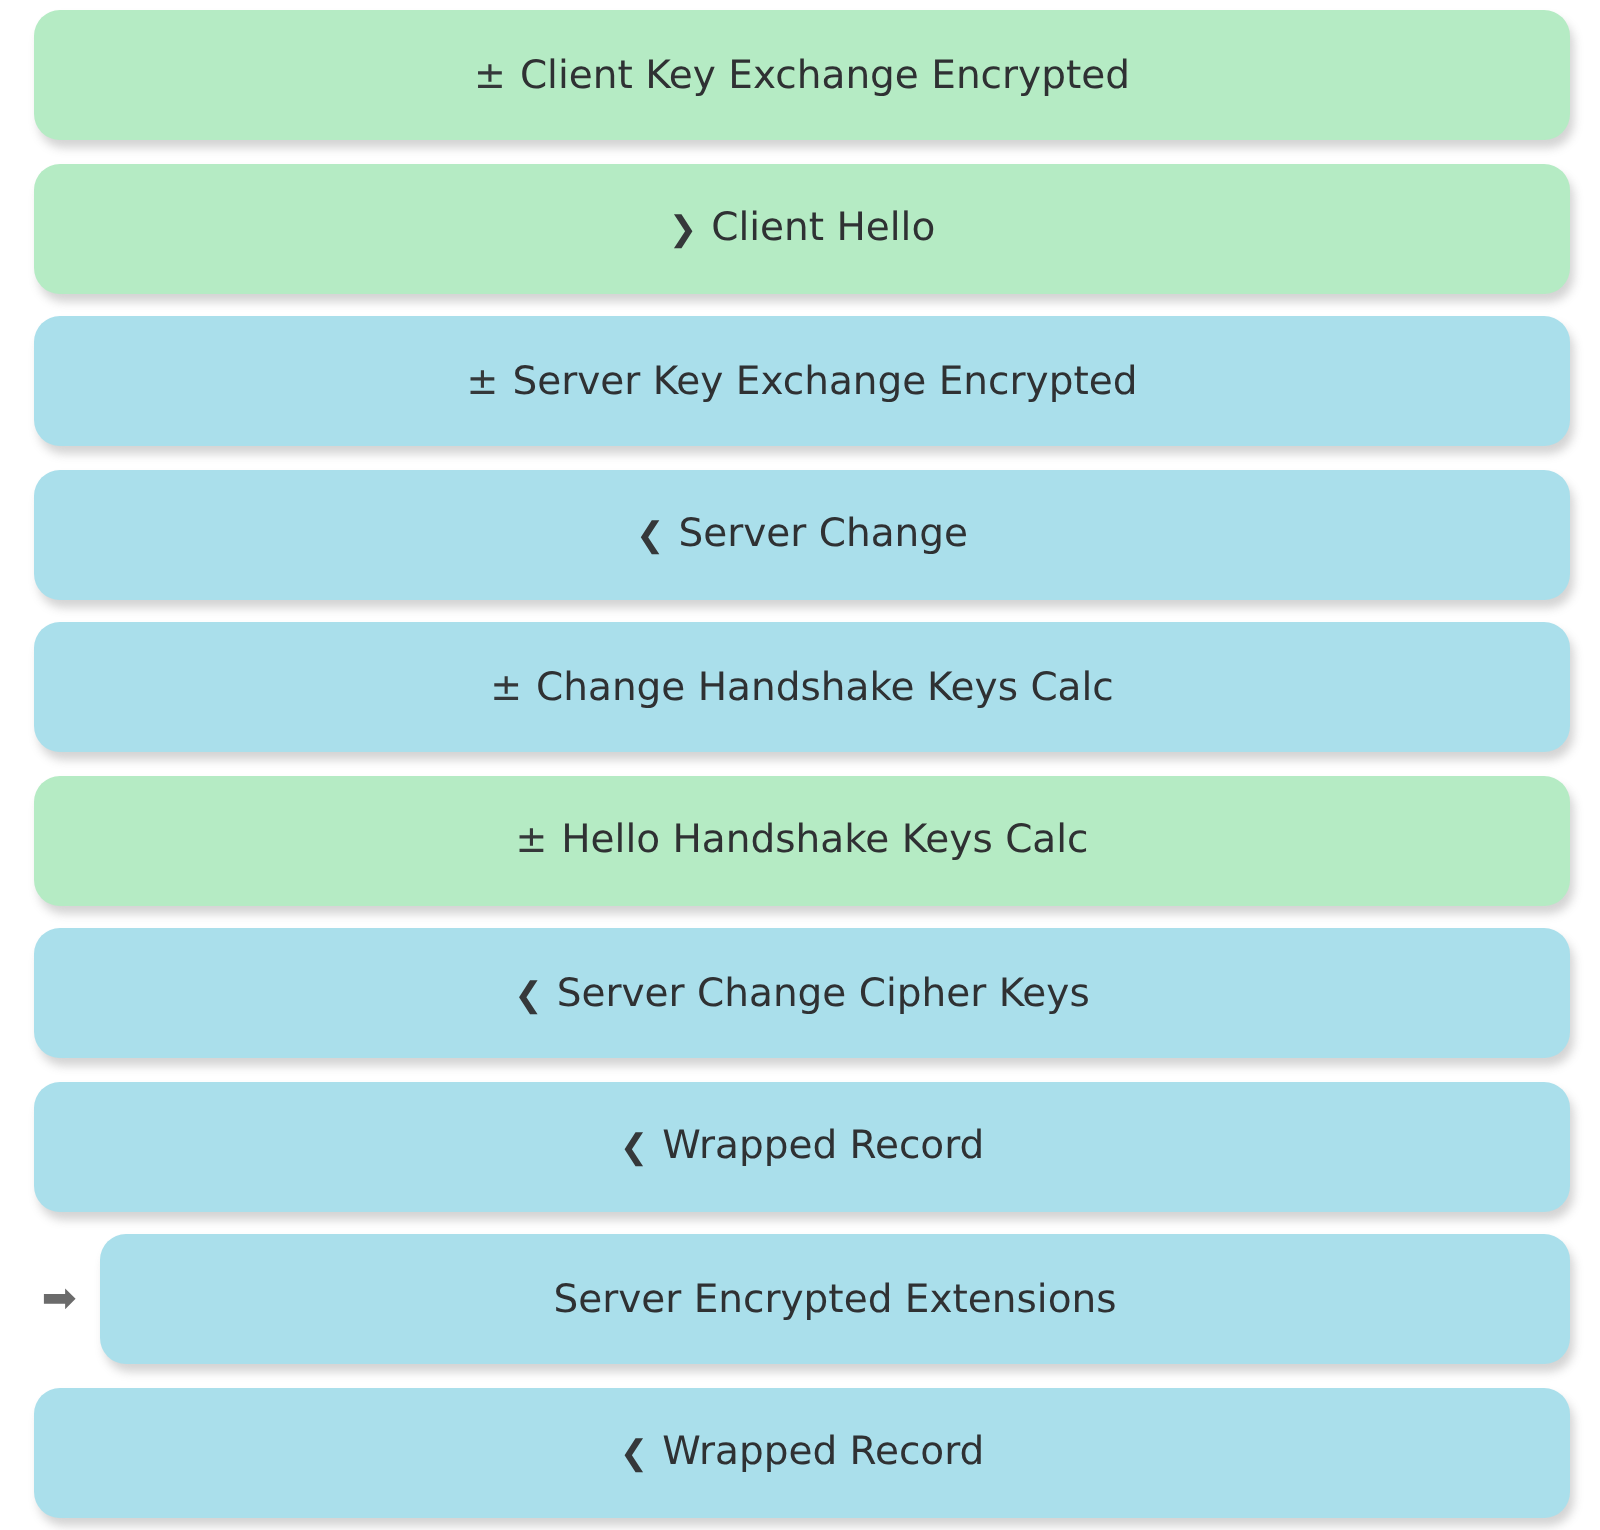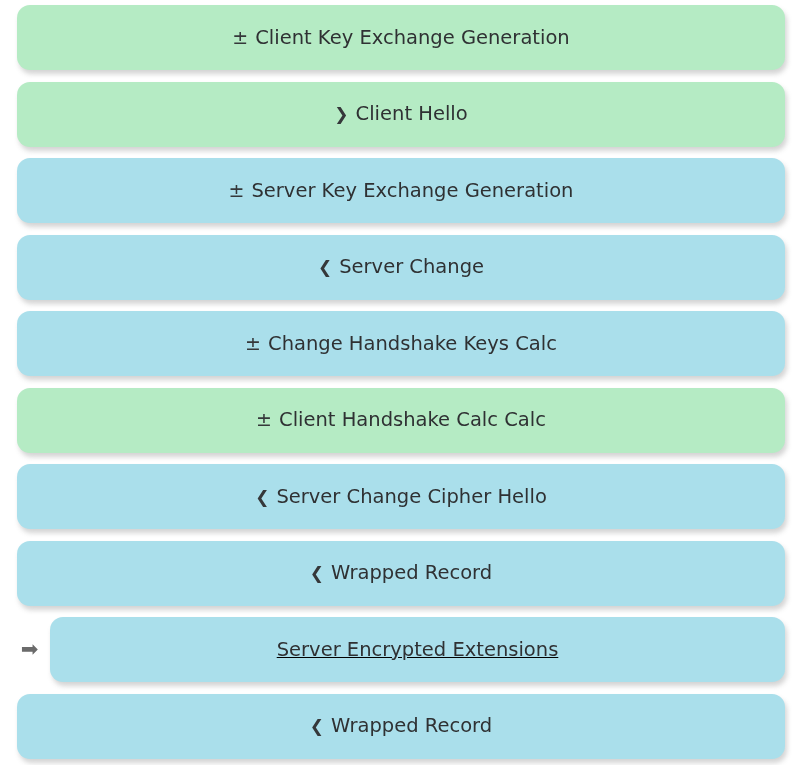--- a/index.html
+++ b/index.html
@@ -55,21 +55,20 @@
     height: 65px;
     border-radius: 13px;
     display: flex;
     align-items: center;
     justify-content: center;
     box-shadow: 2px 4px 5px rgba(120, 120, 120, 0.32);
     box-sizing: border-box;
   }
   .row.indented .pill {
     left: 50px;
-    text-decoration: underline;
   }
 
   .pill.client { background: #b5ebc4; }
   .pill.server { background: #aadfeb; }
 
   .pill-label {
     color: #2f3133;
     font-size: 19.5px;
     line-height: 1;
     white-space: nowrap;
@@ -87,37 +86,37 @@
   .glyph.chev { font-size: 17px; }
 </style>
 </head>
 <body>
 
 <div id="timeline">
     <div class="row">
       <div class="pill client">
         <span class="pill-label">
           <span class="glyph">±</span>
-          <span>Client Key Exchange Generation</span>
+          <span>Client Key Exchange Encrypted</span>
         </span>
       </div>
     </div>
     <div class="row">
       <div class="pill client">
         <span class="pill-label">
           <span class="glyph chev">❯</span>
           <span>Client Hello</span>
         </span>
       </div>
     </div>
     <div class="row">
       <div class="pill server">
         <span class="pill-label">
           <span class="glyph">±</span>
-          <span>Server Key Exchange Generation</span>
+          <span>Server Key Exchange Encrypted</span>
         </span>
       </div>
     </div>
     <div class="row">
       <div class="pill server">
         <span class="pill-label">
           <span class="glyph chev">❮</span>
           <span>Server Change</span>
         </span>
       </div>
@@ -127,29 +126,29 @@
         <span class="pill-label">
           <span class="glyph">±</span>
           <span>Change Handshake Keys Calc</span>
         </span>
       </div>
     </div>
     <div class="row">
       <div class="pill client">
         <span class="pill-label">
           <span class="glyph">±</span>
-          <span>Client Handshake Calc Calc</span>
+          <span>Hello Handshake Keys Calc</span>
         </span>
       </div>
     </div>
     <div class="row">
       <div class="pill server">
         <span class="pill-label">
           <span class="glyph chev">❮</span>
-          <span>Server Change Cipher Hello</span>
+          <span>Server Change Cipher Keys</span>
         </span>
       </div>
     </div>
     <div class="row">
       <div class="pill server">
         <span class="pill-label">
           <span class="glyph chev">❮</span>
           <span>Wrapped Record</span>
         </span>
       </div>

